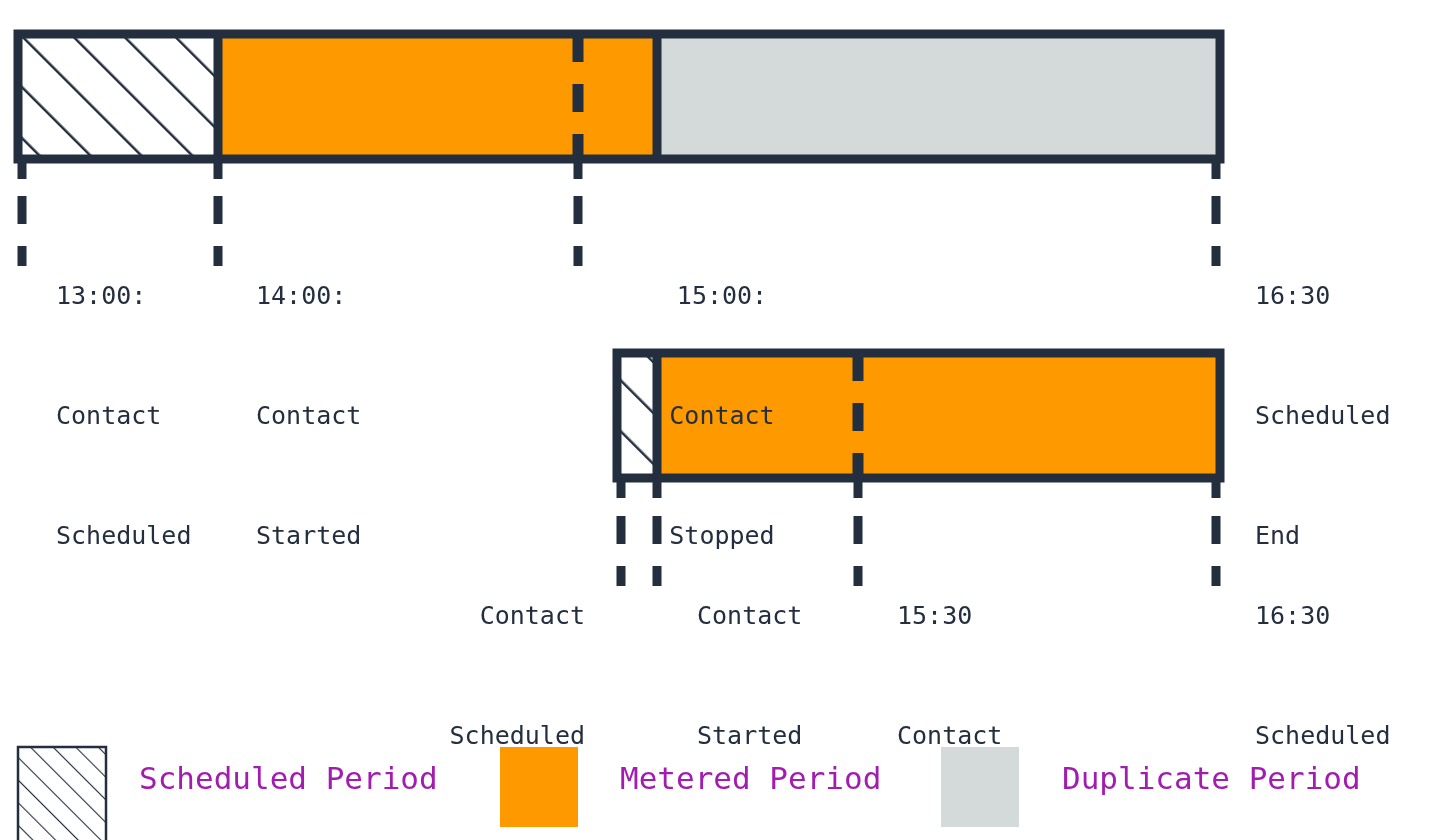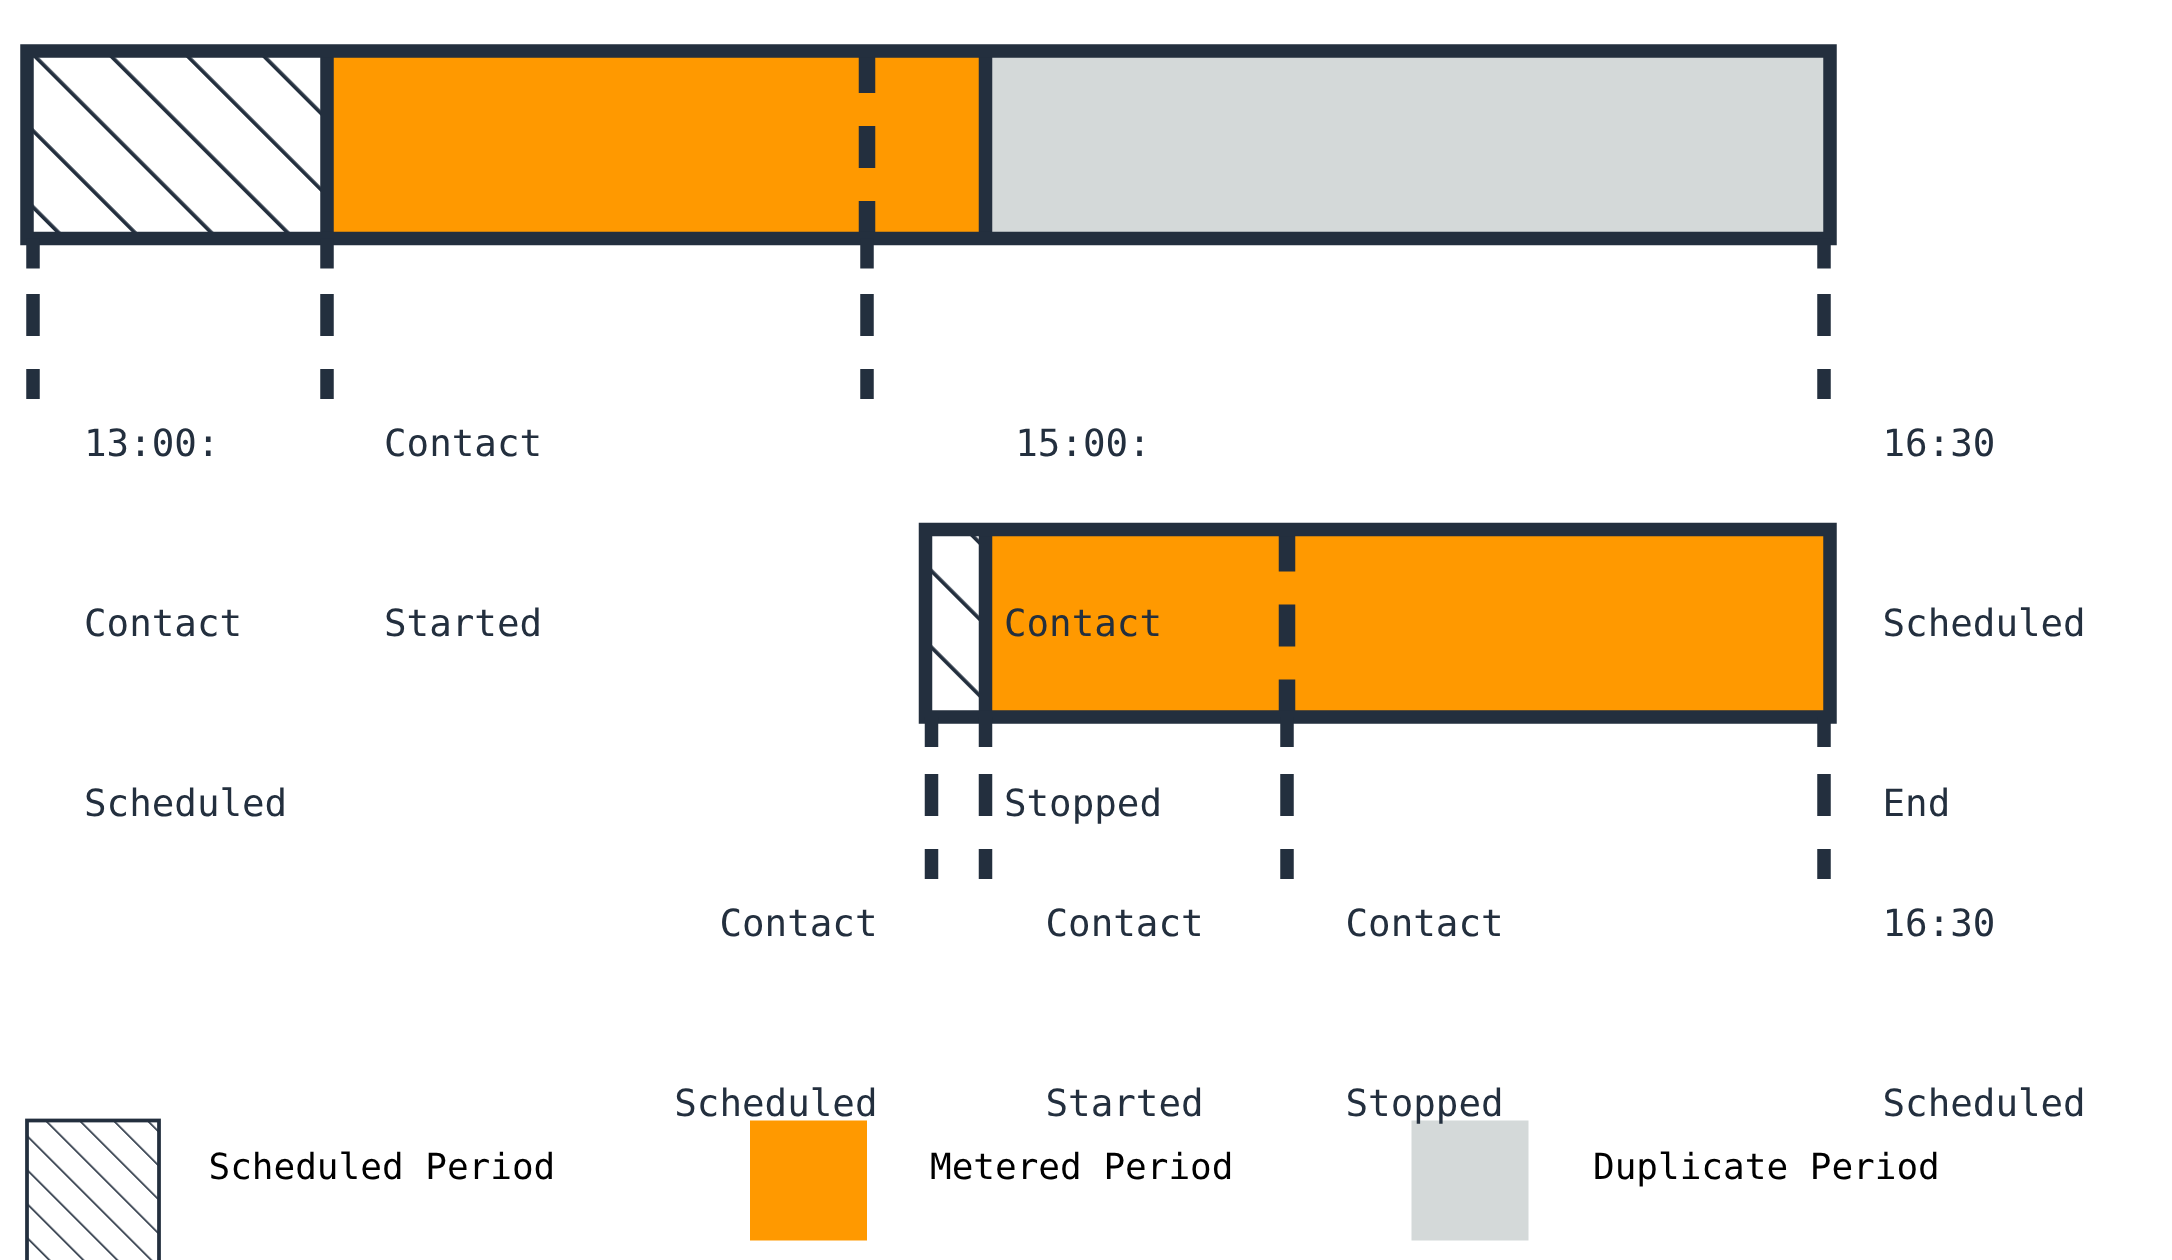--- a/index.html
+++ b/index.html
@@ -40,24 +40,24 @@
     line-height: 40px;
     letter-spacing: 0px;
     white-space: pre;
     color: #232f3e;
   }
   .tick-label.left-align  { text-align: left; }
   .tick-label.right-align { text-align: right; }
 
   .legend-label {
     position: absolute;
-    font-size: 24px;
+    font-size: 31px;
     line-height: 34px;
     white-space: pre;
-    color: #000000;
+    color: #a21caf;
   }
 </style>
 </head>
 <body>
 
 <div id="diagram-root">
 
   <svg class="svg-layer" viewBox="0 0 1448 840" width="1448" height="840">
     <defs>
 
@@ -128,20 +128,21 @@
     </g>
   </svg>
 
   <div class="tick-label left-align" style="left:56px; top:180px; width:200px;">
     <div>13:00:</div>
     <div>Contact</div>
     <div>Scheduled</div>
   </div>
 
   <div class="tick-label left-align" style="left:256px; top:180px; width:220px;">
+    <div>14:00:</div>
     <div>Contact</div>
     <div>Started</div>
   </div>
 
   <div class="tick-label left-align" style="left:612px; top:180px; width:220px;text-align:center;">
     <div>15:00:</div>
     <div>Contact</div>
     <div>Stopped</div>
   </div>
 
@@ -155,20 +156,21 @@
     <div>Contact</div>
     <div>Scheduled</div>
   </div>
 
   <div class="tick-label left-align" style="left:697px; top:500px; width:220px;">
     <div>Contact</div>
     <div>Started</div>
   </div>
 
   <div class="tick-label left-align" style="left:897px; top:500px; width:220px;">
+    <div>15:30</div>
     <div>Contact</div>
     <div>Stopped</div>
   </div>
 
   <div class="tick-label left-align" style="left:1255px; top:500px; width:200px;">
     <div>16:30</div>
     <div>Scheduled</div>
     <div>End</div>
   </div>
 

